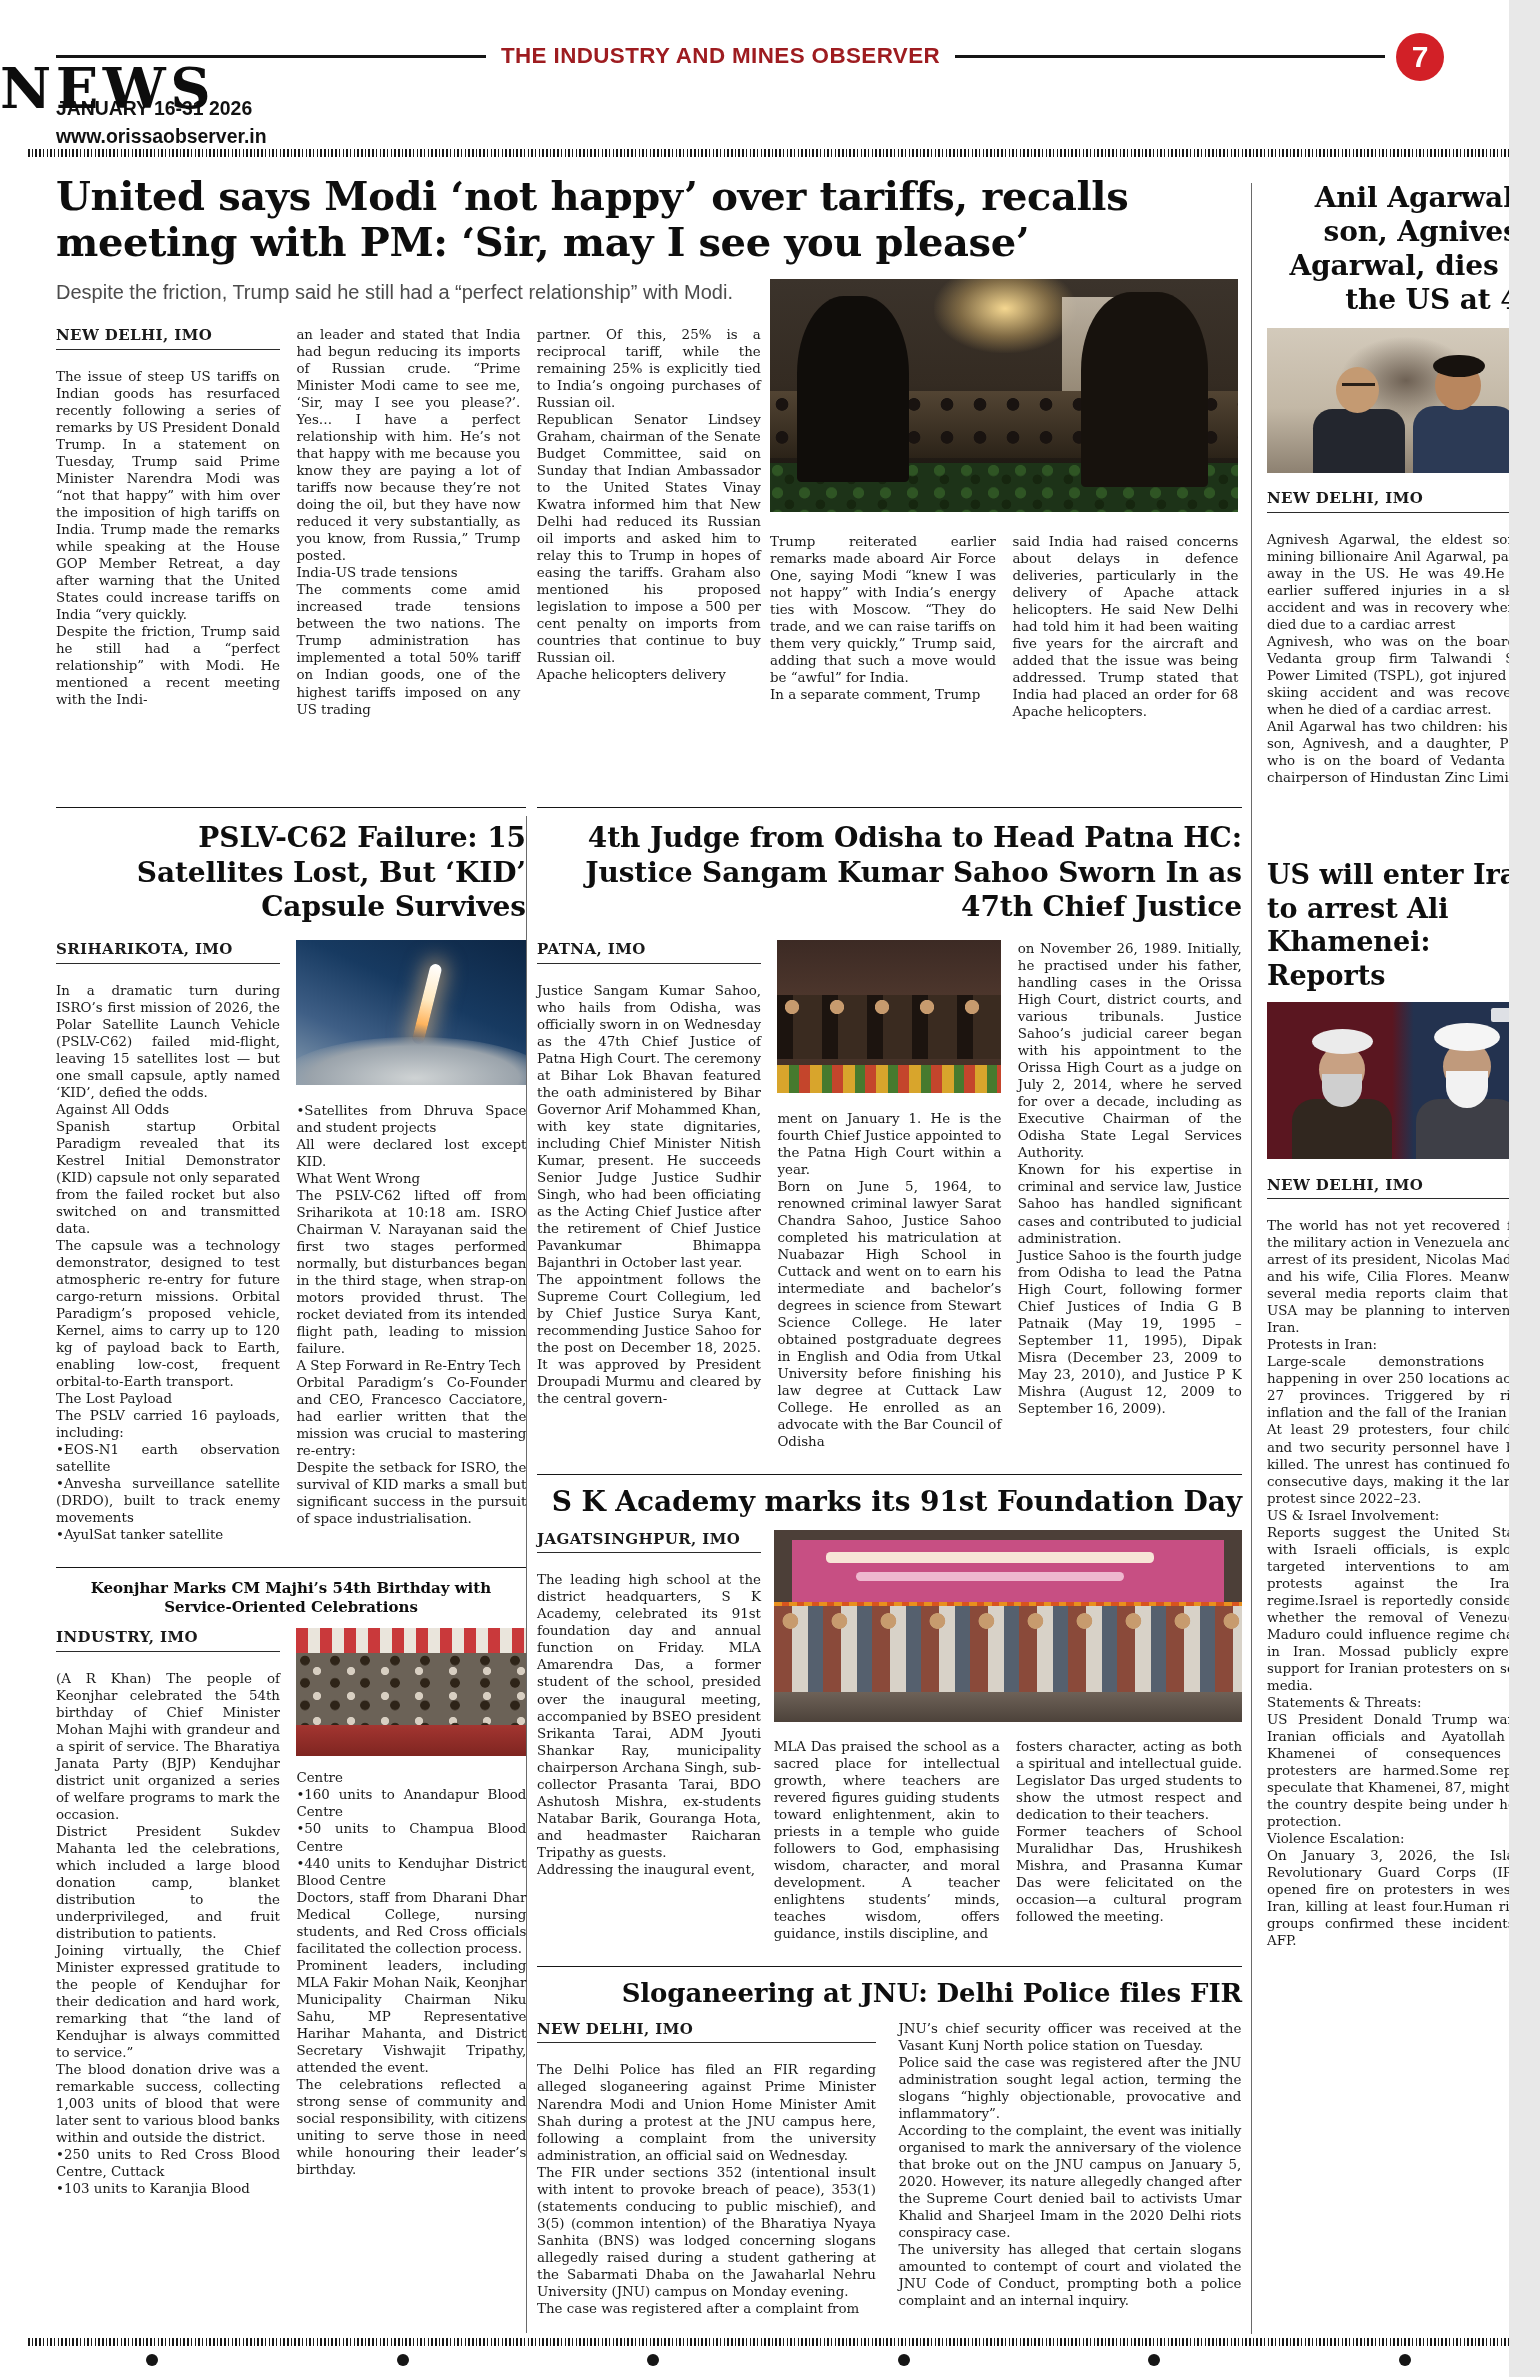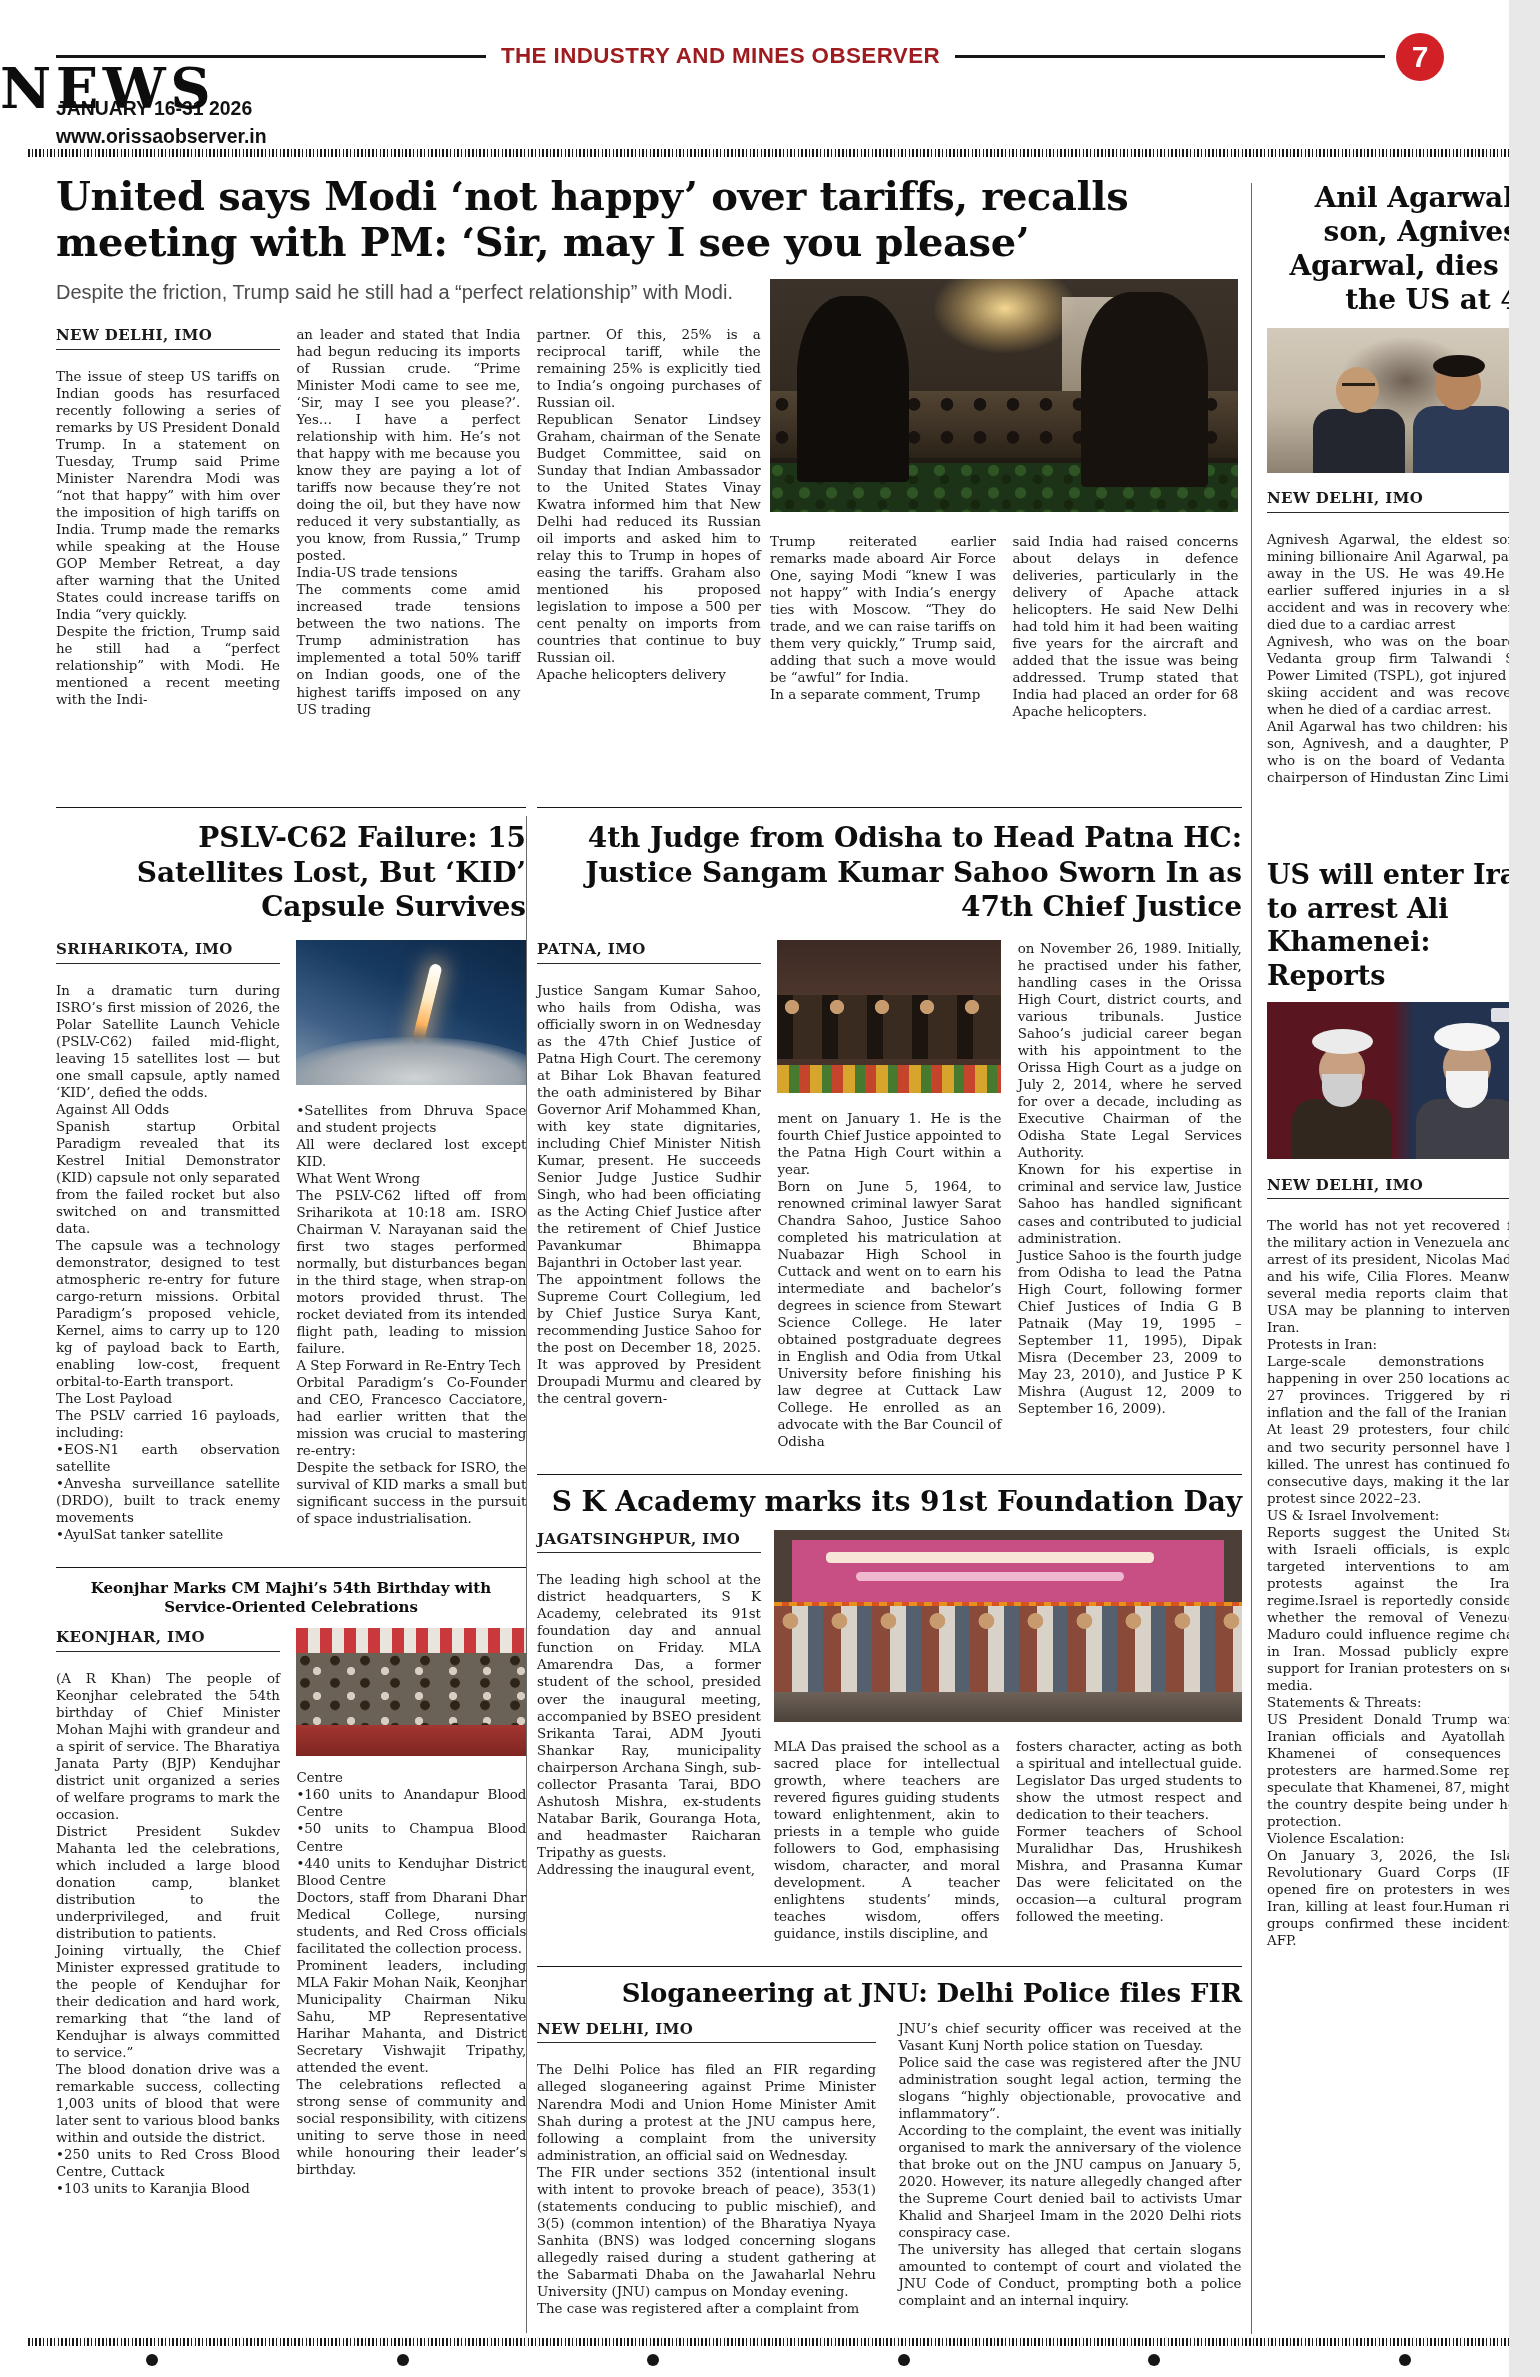--- a/index.html
+++ b/index.html
@@ -276,21 +276,21 @@
 Despite the setback for ISRO, the survival of KID marks a small but significant success in the pursuit of space industrialisation.</div>
         </div>
       </div>
     </div>
 
     <div class="mt32">
       <hr class="section-rule">
       <h3 class="headline-ctr mt14">Keonjhar Marks CM Majhi’s 54th Birthday with Service-Oriented Celebrations</h3>
       <div class="cols mt14">
         <div class="col-300">
-          <div class="byline">KEONJHAR, IMO</div>
+          <div class="byline">INDUSTRY, IMO</div>
           <div class="btxt">(A R Khan) The people of Keonjhar celebrated the 54th birthday of Chief Minister Mohan Majhi with grandeur and a spirit of service. The Bharatiya Janata Party (BJP) Kendujhar district unit organized a series of welfare programs to mark the occasion.
 District President Sukdev Mahanta led the celebrations, which included a large blood donation camp, blanket distribution to the underprivileged, and fruit distribution to patients.
 Joining virtually, the Chief Minister expressed gratitude to the people of Kendujhar for their dedication and hard work, remarking that “the land of Kendujhar is always committed to service.”
 The blood donation drive was a remarkable success, collecting 1,003 units of blood that were later sent to various blood banks within and outside the district.
 •250 units to Red Cross Blood Centre, Cuttack
 •103 units to Karanjia Blood</div>
         </div>
         <div class="col-308">
           <div class="photo" id="keonjhar-photo">
             <div class="canopy"></div>

